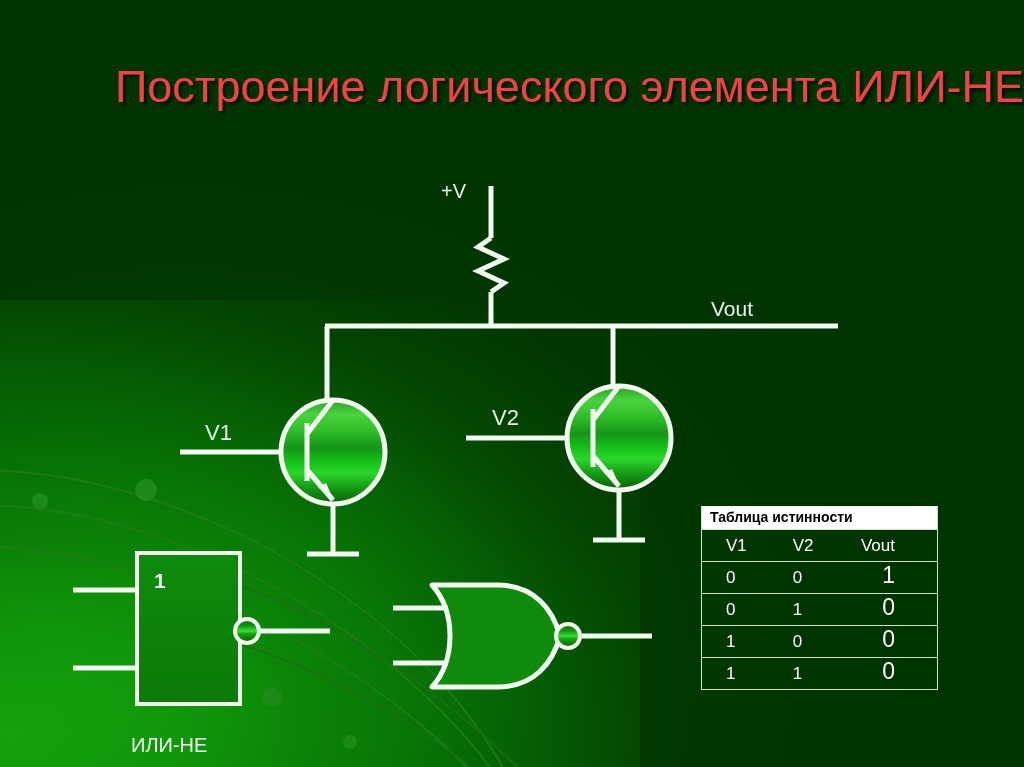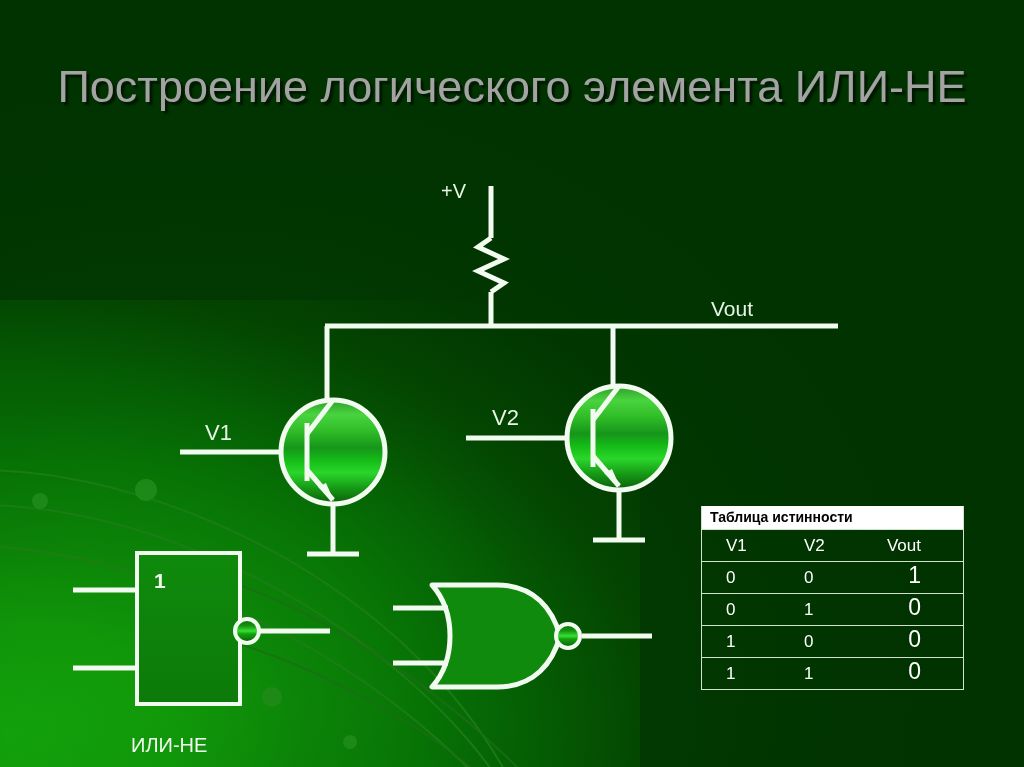--- a/index.html
+++ b/index.html
@@ -42,36 +42,36 @@
     pointer-events: none;
   }
   #bg-swoosh { position: absolute; left: 0; top: 0; }
 
   
   #title {
     position: absolute;
     left: 0;
     top: 32px;
     width: 1024px;
-    text-align: center;
-    color: #a3a3a3;
+    text-align: right;
+    color: #ef4444;
     font-size: 45px;
     line-height: 50px;
     font-weight: normal;
     text-shadow: 3px 3px 2px rgba(0,0,0,0.55);
     letter-spacing: 0px;
   }
   #circuit { position: absolute; left: 0; top: 0; }
 
   
   #truth-table {
     position: absolute;
     left: 701px;
     top: 506px;
-    width: 263px;
+    width: 237px;
     border: 1px solid #cfe3cd;
     border-top: none;
     box-sizing: border-box;
   }
   #tt-caption {
     background: #ffffff;
     color: #000000;
     font-size: 14px;
     font-weight: bold;
     padding: 3px 6px 4px 8px;

